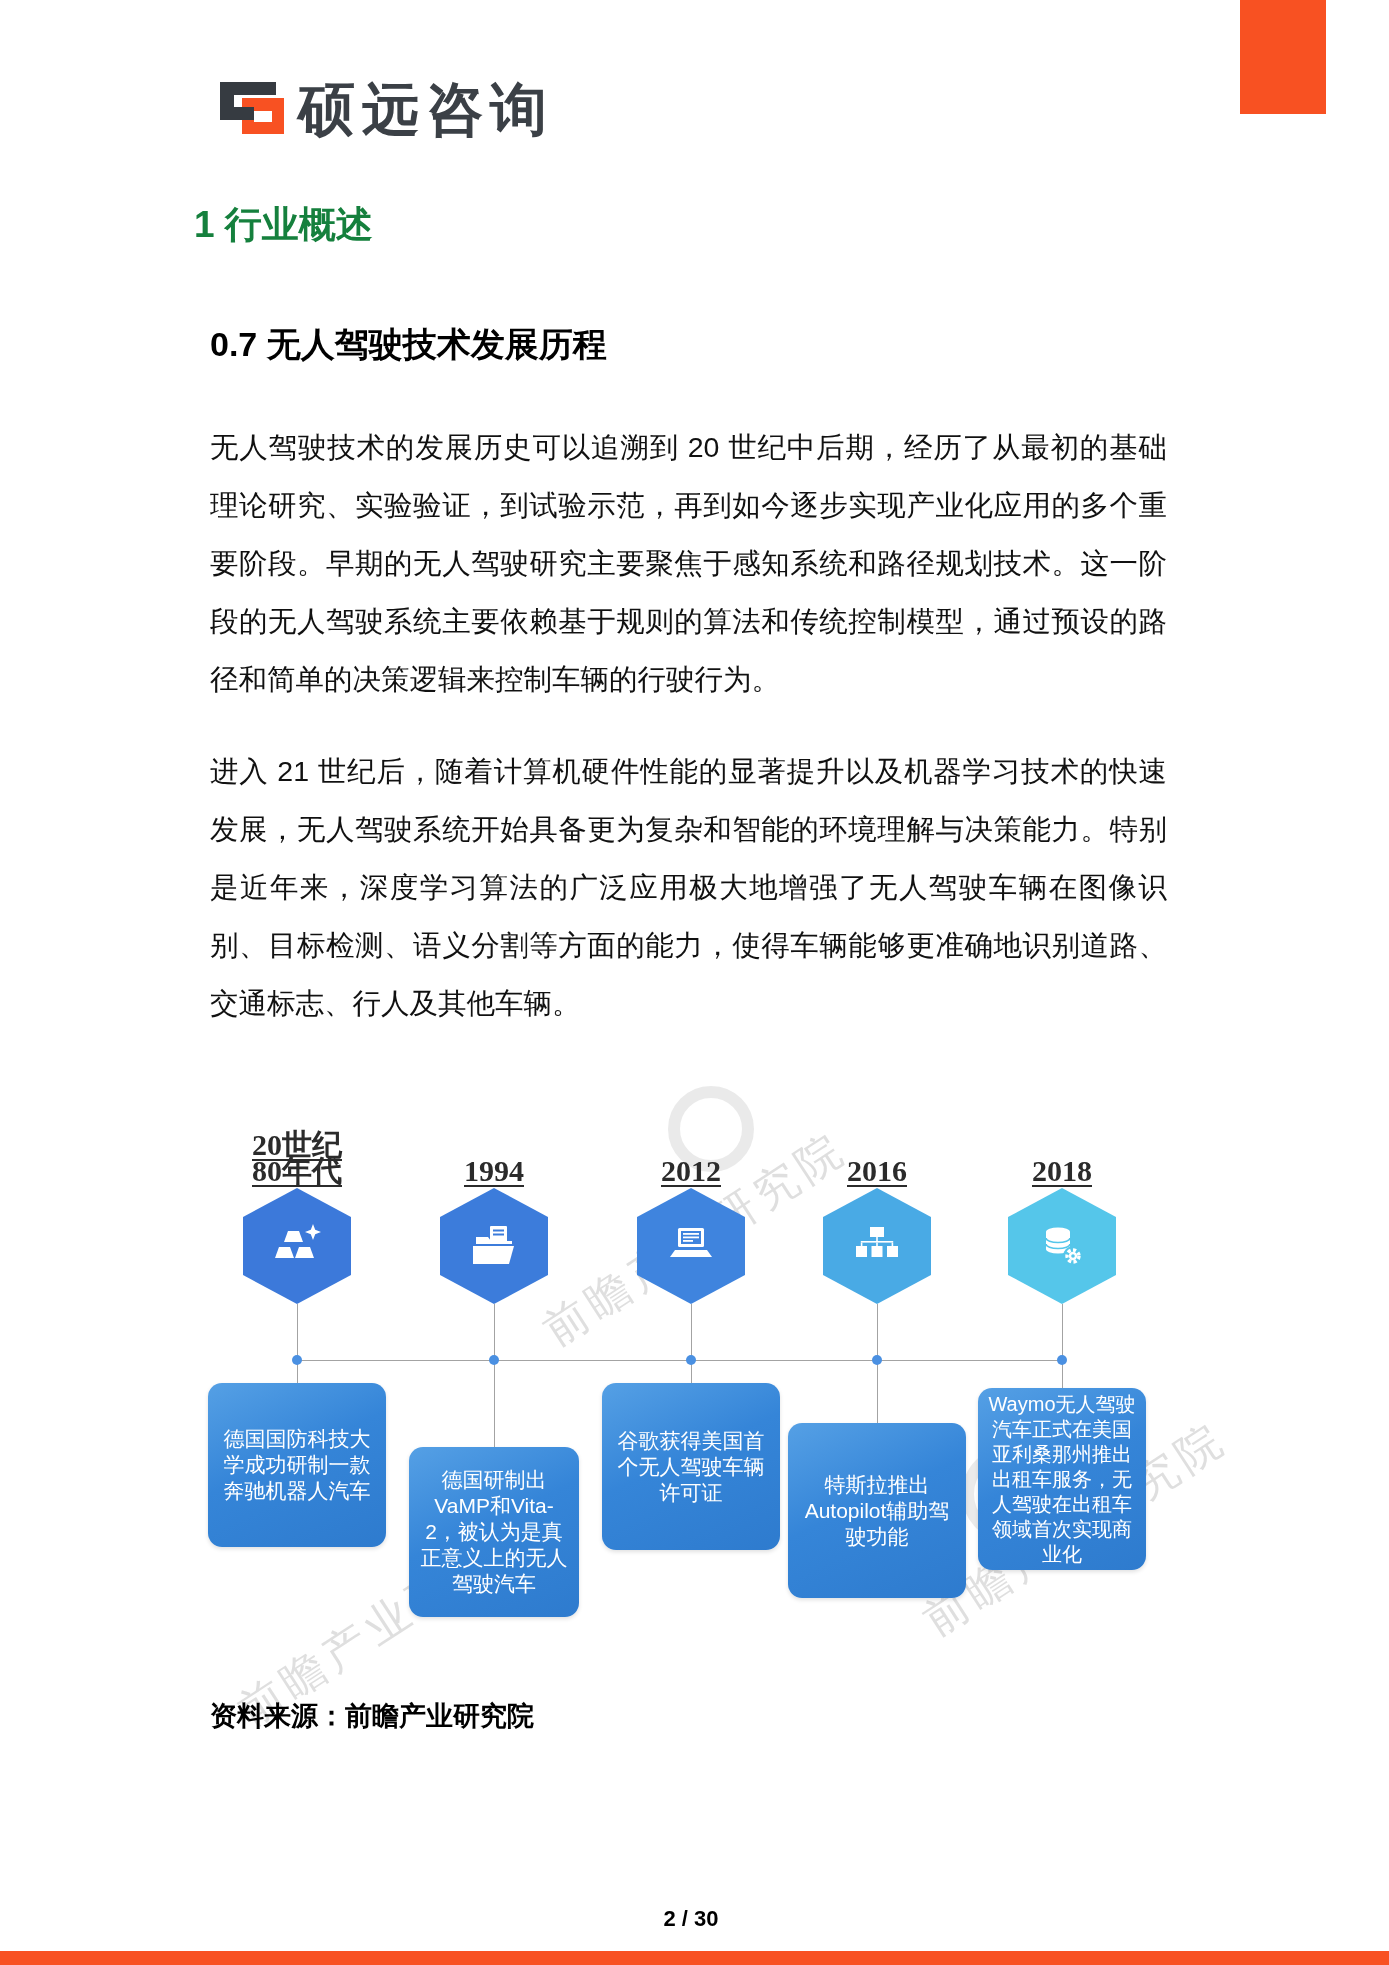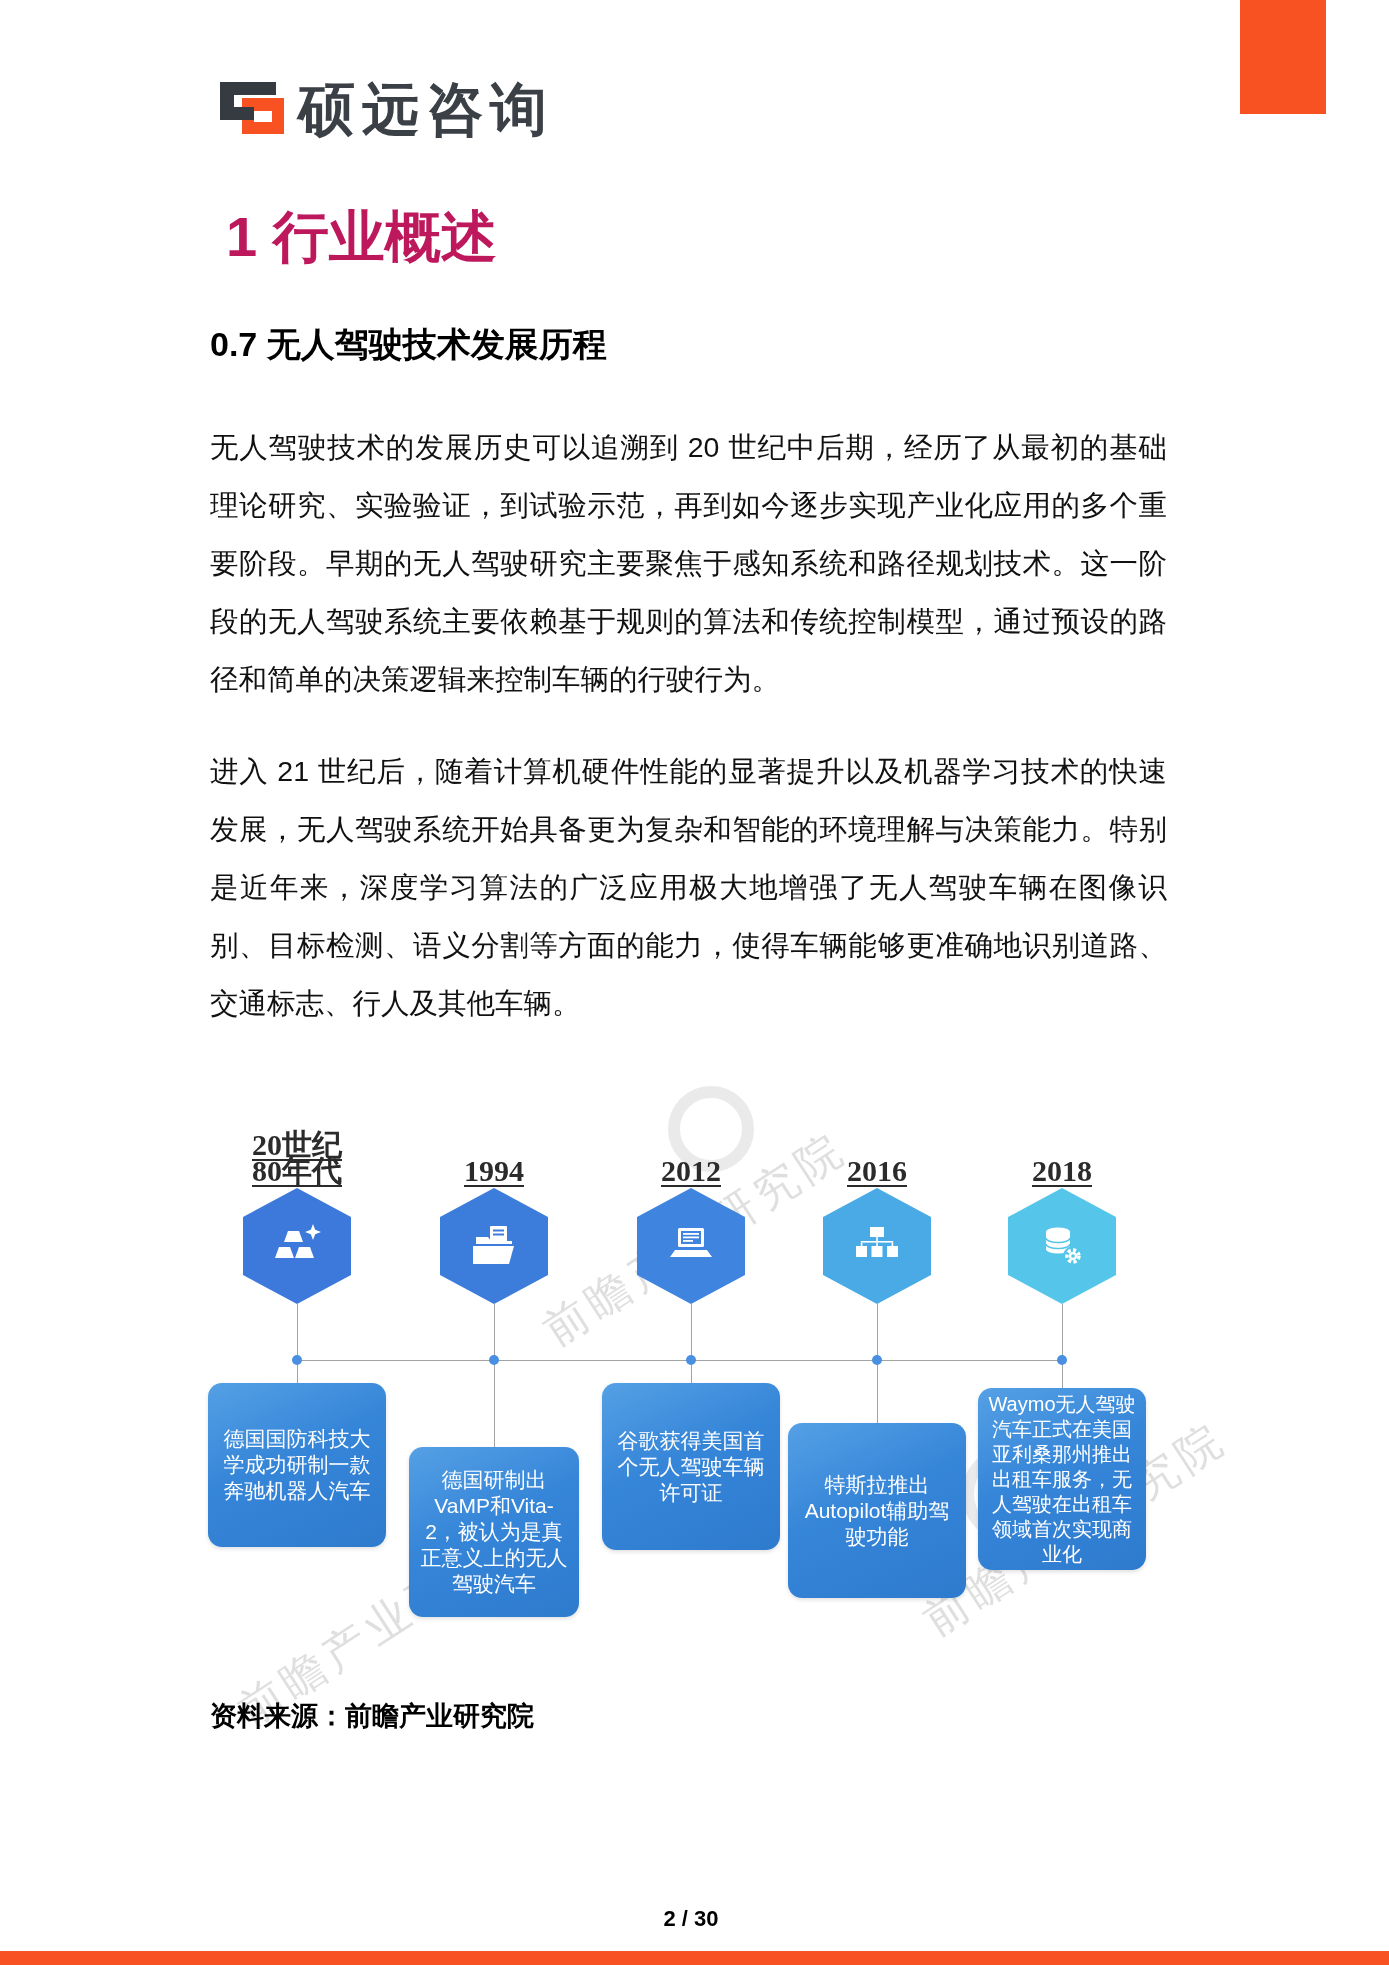--- a/index.html
+++ b/index.html
@@ -13,21 +13,21 @@
     color:#1a1a1a;
   }
   
   .logo-row{position:absolute;left:218px;top:78px;display:flex;align-items:center;gap:12px;}
   .logo-mark{width:68px;height:62px;flex:0 0 auto;}
   .logo-text{font-size:57px;font-weight:600;letter-spacing:7px;color:#3b4046;line-height:62px;white-space:nowrap;}
   .corner-block{position:absolute;left:1240px;top:0;width:86px;height:114px;}
   .bottom-bar{position:absolute;left:0;top:1951px;width:1389px;height:14px;}
 
   
-  .h1{position:absolute;left:226px;top:200px;font-size:56px;font-weight:bold;color:#be185d;}
+  .h1{position:absolute;left:194px;top:200px;font-size:37px;font-weight:bold;color:#15803d;}
   .h2{position:absolute;left:210px;top:322px;font-size:34px;font-weight:bold;color:#000;}
   .para{
     position:absolute;left:210px;width:957px;
     font-size:28.5px;line-height:58px;
     text-align:justify;text-align-last:left;
     color:#111;
   }
   .para1{top:418px;}
   .para2{top:742px;}
 

